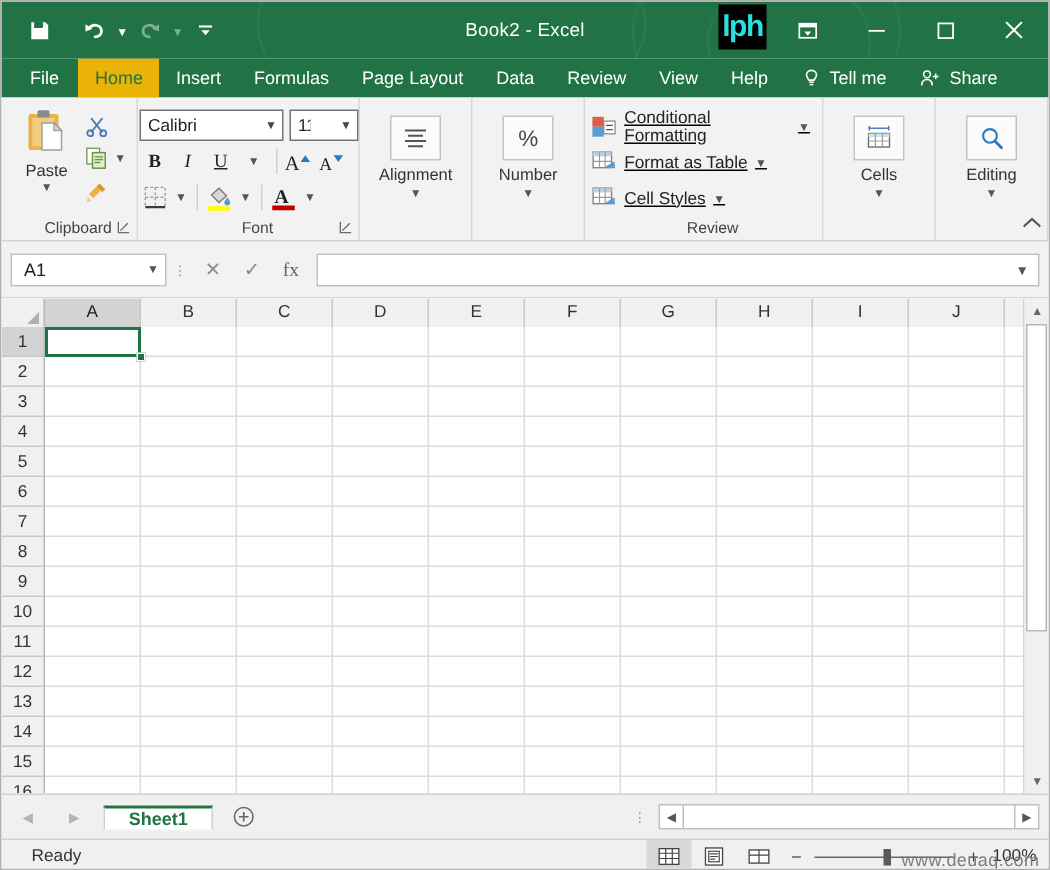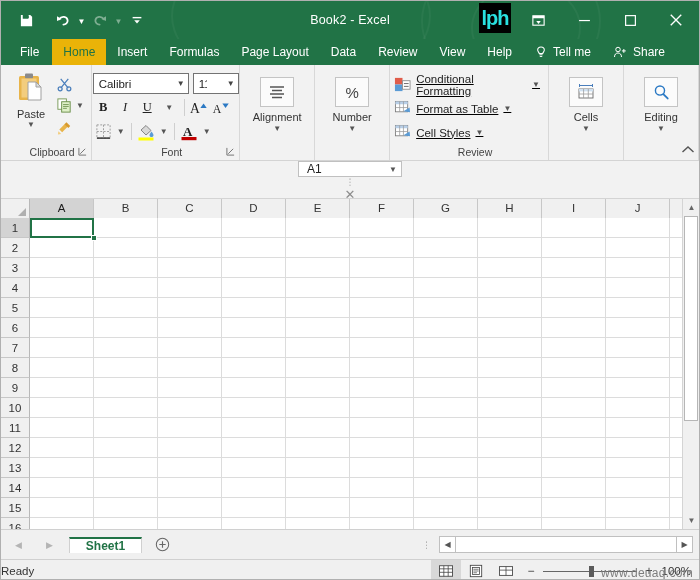--- a/index.html
+++ b/index.html
@@ -188,21 +188,20 @@
     position: absolute; right: 4px; bottom: 3px;
     font-size: 11px; color: #555;
   }
 
   
   .formula-bar {
     height: 38px; background: #f2f2f2;
     display: flex; align-items: center;
     padding: 0 6px;
     border-bottom: 1px solid #d4d4d4;
-    flex-direction: column;
   }
   .name-box {
     width: 104px; height: 22px;
     background: #fff; border: 1px solid #c0c0c0;
     display: flex; align-items: center;
     padding: 0 4px 0 8px;
     font-size: 12px; color: #222;
   }
   .name-box .nval { flex: 1; }
   .name-box .ncaret { font-size: 8px; color: #555; }
@@ -359,21 +358,21 @@
 
   
   .statusbar {
     position: relative;
     height: 22px;
     background: #f0f0f0;
     border-top: 1px solid #d0d0d0;
     display: flex; align-items: center;
     font-size: 11.5px; color: #333;
   }
-  .sb-ready { padding-left: 0; }
+  .sb-ready { padding-left: 20px; }
   .sb-access { display: flex; align-items: center; gap: 4px; padding-left: 22px;}
   .sb-right {
     position: absolute; right: 0; top: 0; height: 22px;
     display: flex; align-items: center;
   }
   .view-btn {
     width: 30px; height: 22px;
     display: flex; align-items: center; justify-content: center;
     color: #444;
   }

